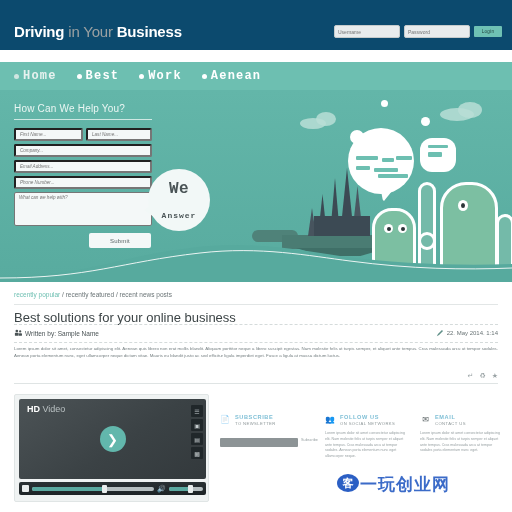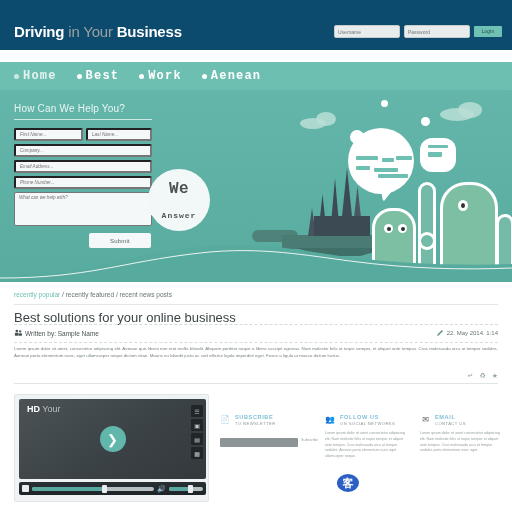--- a/index.html
+++ b/index.html
@@ -357,21 +357,21 @@
     </div>
     <div class="bottom-rule"></div>
   </div>
 
   <div class="lower">
 
     <div class="video-box">
       <div class="video-screen">
         <div class="hd-label">
           <b>HD</b>
-          <span>Your</span>
+          <span>Video</span>
         </div>
         <div class="play-btn">❯</div>
         <div class="side-btns">
           <div class="side-btn">☰</div>
           <div class="side-btn">▣</div>
           <div class="side-btn">▤</div>
           <div class="side-btn">▩</div>
         </div>
       </div>
       <div class="vid-controls">
@@ -420,15 +420,16 @@
           <div class="col-t1">EMAIL</div>
           <div class="col-t2">CONTACT US</div>
         </div>
       </div>
       <div class="col-text">Lorem ipsum dolor sit amet consectetur adipiscing elit. Nam molestie felis ut turpis semper et aliquet ante tempus. Cras malesuada arcu at tempor sodales porta elementum nunc eget.</div>
     </div>
   </div>
 
   <div class="watermark">
     <div class="wm-circle">客</div>
+    <div class="wm-cn">一玩创业网</div>
   </div>
 
 </div>
 
 </body></html>

